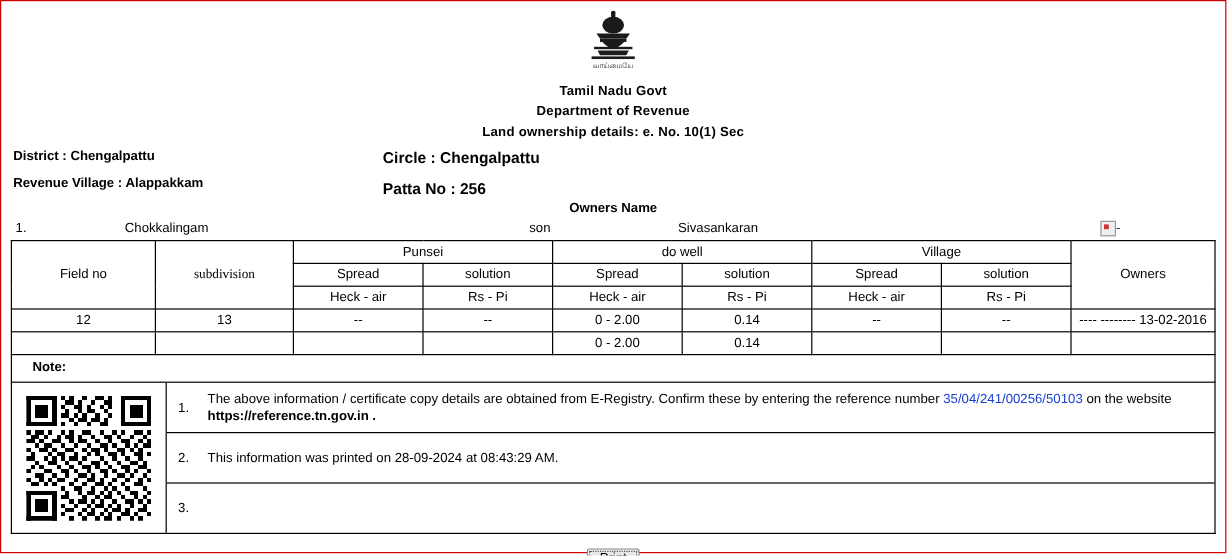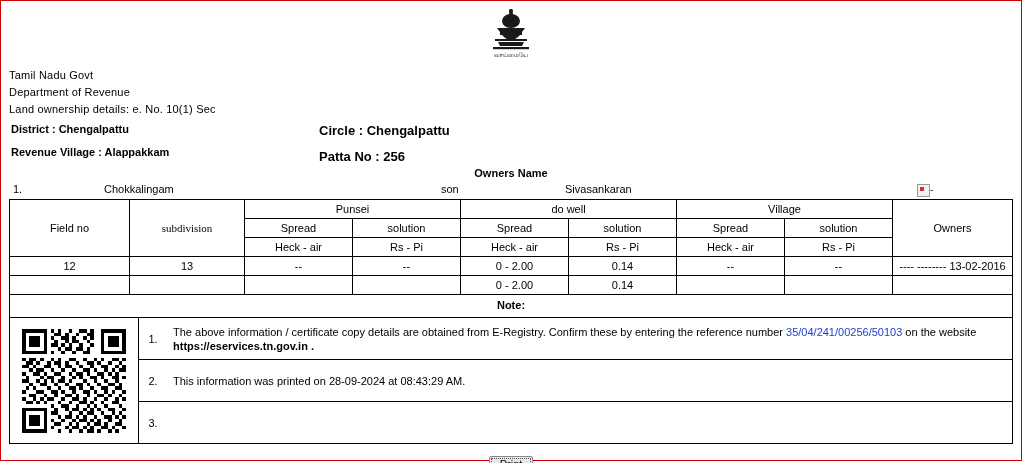--- a/index.html
+++ b/index.html
@@ -31,21 +31,22 @@
     margin-top: 2px;
     margin-bottom: 6px;
   }
   .emblem {
     display: inline-block;
     width: 52px;
     height: 52px;
     position: relative;
   }
   .hdr-line {
-    font-weight: normal;
+    text-align: center;
+    font-weight: bold;
     font-size: 11px;
     margin: 5px 0;
     letter-spacing: 0.2px;
   }
   
   .meta {
     position: relative;
     height: 44px;
     margin-top: 8px;
   }
@@ -117,23 +118,22 @@
   .col-field  { width: 115px; }
   .col-subdiv { width: 110px; font-family: Liberation Serif, serif; }
   .col-half   { width: 101px; }
   .col-notes  { width: 115px; }
   
   .note-hdr {
     border: 1px solid #000;
     border-top: none;
     font-weight: bold;
     font-size: 11px;
-    padding: 4px 6px;
+    padding: 4px 17px;
     height: 14px;
-    text-align: center;
   }
   .note-body {
     border: 1px solid #000;
     border-top: none;
     display: flex;
     height: 125px;
   }
   .qr-cell {
     width: 128px;
     border-right: 1px solid #000;
@@ -530,21 +530,21 @@
               <rect x="21" y="28" width="1" height="1"></rect>
               <rect x="24" y="28" width="1" height="1"></rect>
               <rect x="26" y="28" width="1" height="1"></rect>
           </g>
         </svg>
       </div>
       <div class="notes-list">
         <div class="note-item">
           <div class="note-num">1.</div>
           <div class="note-text">
-            <span>The above information / certificate copy details are obtained from E-Registry. Confirm these by entering the reference number </span><span class="ref-num">35/04/241/00256/50103</span><span> on the website </span><span class="site-url">https://eservices.tn.gov.in .</span>
+            <span>The above information / certificate copy details are obtained from E-Registry. Confirm these by entering the reference number </span><span class="ref-num">35/04/241/00256/50103</span><span> on the website </span><span class="site-url">https://reference.tn.gov.in .</span>
           </div>
         </div>
         <div class="note-item">
           <div class="note-num">2.</div>
           <div class="note-text">This information was printed on 28-09-2024 at 08:43:29 AM.</div>
         </div>
         <div class="note-item">
           <div class="note-num">3.</div>
         </div>
       </div>

